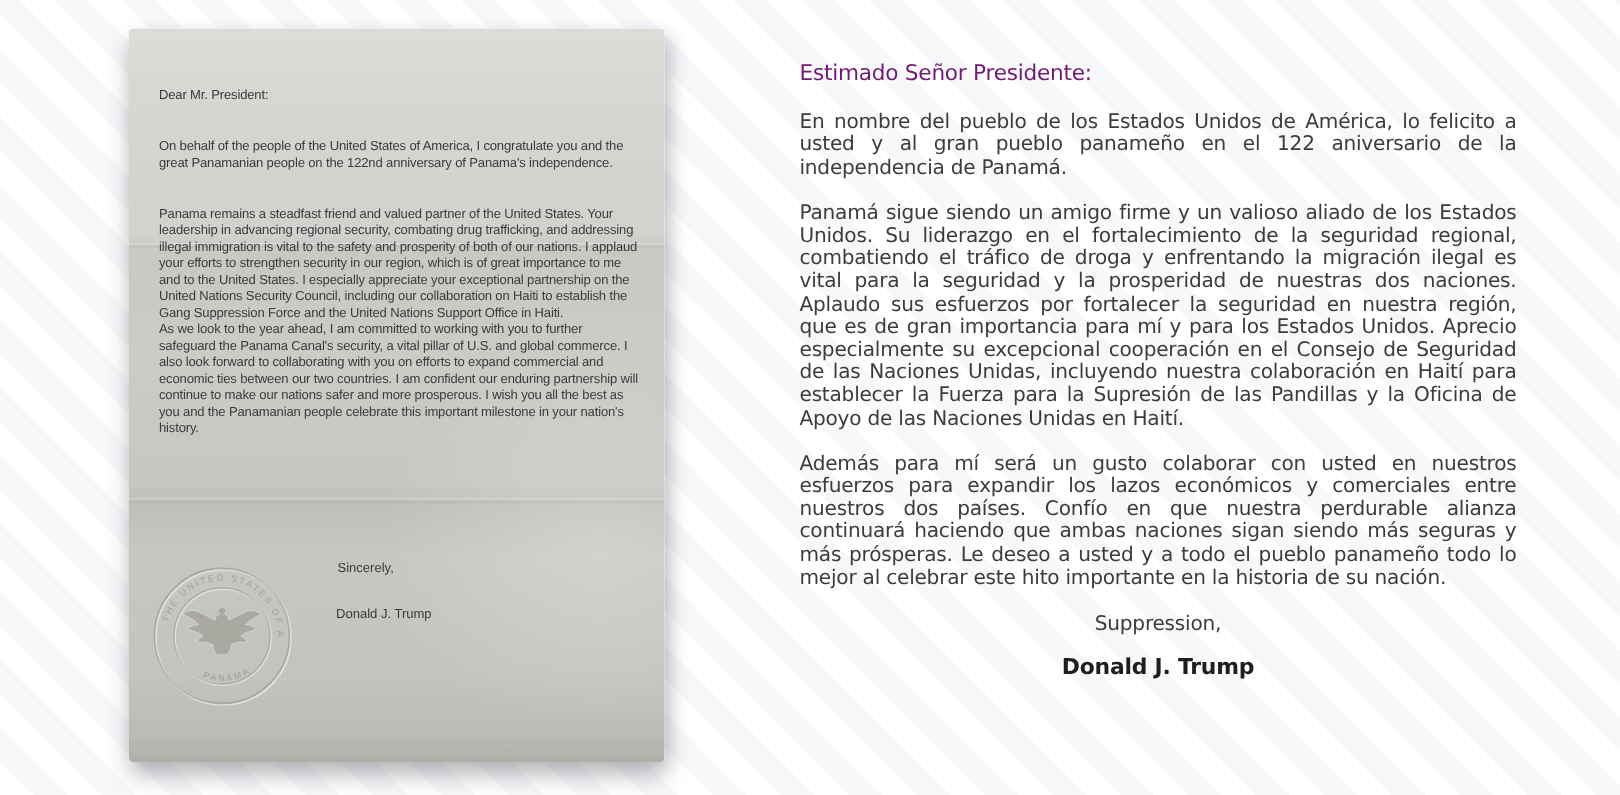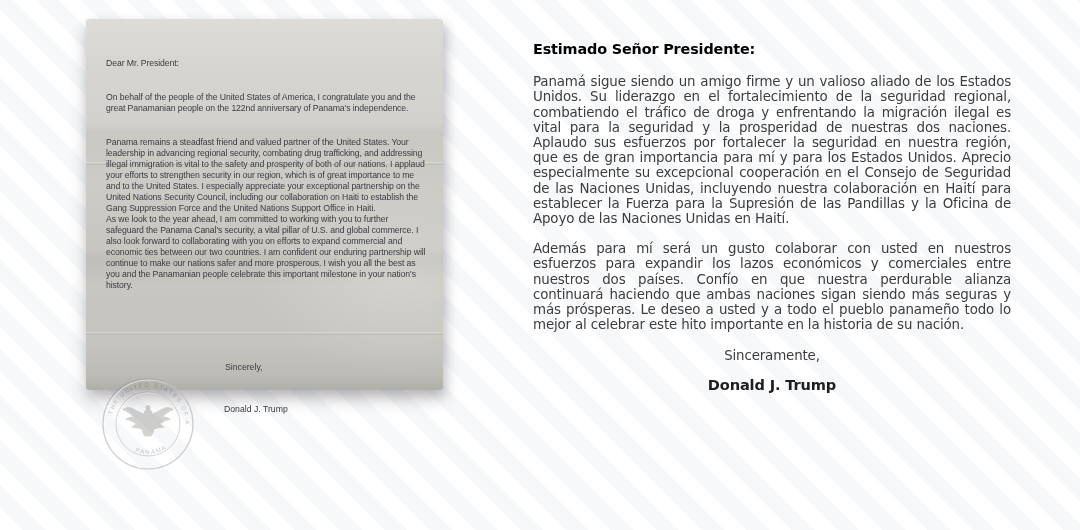--- a/index.html
+++ b/index.html
@@ -7,21 +7,21 @@
   body {
     position:relative;
     font-family:"Liberation Sans", sans-serif;
     background:
       linear-gradient(rgba(255,255,255,0.55), rgba(255,255,255,0.55)),
       repeating-linear-gradient(45deg, #ffffff 0 16px, #eef0f4 16px 32px);
   }
 
   
   .letter-photo {
-    position:absolute; left:86px; top:19px; width:357px; height:371px;
+    position:absolute; left:86px; top:19px; width:357px; height:489px;
     border-radius:3px;
     background:
       radial-gradient(ellipse 70% 45% at 88% 70%, rgba(255,255,255,0.22), rgba(255,255,255,0) 60%),
       linear-gradient(180deg,
         #dddcd8 0%, #d6d5d1 12%, #d2d1cd 28%, #c9c8c3 30.5%,
         #cccbc6 45%, #c8c6c1 62%, #c0beb8 64.5%, #c8c6c0 72%,
         #c5c3bd 88%, #bdbbb5 96%, #b0aea8 100%);
     box-shadow: 0 9px 16px rgba(60,60,65,0.30), 4px 4px 10px rgba(60,60,65,0.12);
   }
   .fold { position:absolute; left:0; width:100%; height:3px;
@@ -29,34 +29,34 @@
   .fold-1 { top:143px; }
   .fold-2 { top:313px; }
 
   .letter-body {
     position:absolute; left:20px; top:39px; width:322px;
     font-size:8.7px; line-height:11px; color:#3a3b40; letter-spacing:-0.1px;
   }
   .l-salutation { margin-bottom:23px; }
   .l-p1 { margin-bottom:23px; }
   .l-p2 { margin-bottom:0; }
-  .l-closing   { position:absolute; left:139px; top:343px; font-size:8.7px; color:#3a3b40; }
+  .l-closing   { position:absolute; left:139px; top:354px; font-size:8.7px; color:#3a3b40; }
   .l-signature { position:absolute; left:138px; top:385px; font-size:8.7px; color:#3a3b40; }
 
   .seal { position:absolute; left:14px; top:357px; width:96px; height:96px; opacity:0.9; }
   .seal text { font-family:"Liberation Sans", sans-serif; font-size:6px; letter-spacing:1.5px;
     fill:rgba(95,93,85,0.40); }
 
   
   .translation {
     position:absolute; left:533px; top:42px; width:478px;
     font-family:"DejaVu Sans", sans-serif;
     font-size:13.4px; line-height:15.2px; color:#3c3c3e; letter-spacing:-0.15px;
   }
-  .t-salutation { font-weight:bold; font-size:14.4px; color:#000000; margin-bottom:17px; }
+  .t-salutation { font-weight:normal; font-size:14.4px; color:#701a75; margin-bottom:17px; }
   .t-para { text-align:justify; margin-bottom:15px; }
   .t-closing { text-align:center; margin-top:16px; }
   .t-signature { text-align:center; font-weight:bold; font-size:14.6px; color:#1e1e20; margin-top:13px; }
 </style>
 </head>
 <body>
 
 <div class="letter-photo">
   <div class="fold fold-1"></div>
   <div class="fold fold-2"></div>
@@ -82,17 +82,18 @@
     <text><textPath href="#arcBottom" startOffset="32%">PANAMA</textPath></text>
     <g fill="rgba(100,98,90,0.32)" stroke="rgba(255,255,255,0.45)" stroke-width="0.5">
       <path d="M48 33 c-2.5 0 -4.5 2 -4.5 4.5 l-11 -5.5 c-4 -2 -8.5 -1 -10.5 2 c4.5 1 7.5 3.5 10.5 6.5 c-3 0 -5.5 1 -7.5 3 c4 1 7.5 2 10.5 4.5 c-2 1 -3 2 -4 4 c4 0 7.5 0 10.5 2 c0 2.5 1 4.5 3 6.5 h6 c2 -2 3 -4 3 -6.5 c3 -2 6.5 -2 10.5 -2 c-1 -2 -2 -3 -4 -4 c3 -2.5 6.5 -3.5 10.5 -4.5 c-2 -2 -4.5 -3 -7.5 -3 c3 -3 6 -5.5 10.5 -6.5 c-2 -3 -6.5 -4 -10.5 -2 l-11 5.5 c0 -2.5 -2 -4.5 -4.5 -4.5 z"></path>
       <circle cx="48" cy="31.5" r="2.6"></circle>
     </g>
   </svg>
 </div>
 
 <div class="translation">
   <div class="t-salutation">Estimado Señor Presidente:</div>
+  <div class="t-para">En nombre del pueblo de los Estados Unidos de América, lo felicito a usted y al gran pueblo panameño en el 122 aniversario de la independencia de Panamá.</div>
   <div class="t-para">Panamá sigue siendo un amigo firme y un valioso aliado de los Estados Unidos. Su liderazgo en el fortalecimiento de la seguridad regional, combatiendo el tráfico de droga y enfrentando la migración ilegal es vital para la seguridad y la prosperidad de nuestras dos naciones. Aplaudo sus esfuerzos por fortalecer la seguridad en nuestra región, que es de gran importancia para mí y para los Estados Unidos. Aprecio especialmente su excepcional cooperación en el Consejo de Seguridad de las Naciones Unidas, incluyendo nuestra colaboración en Haití para establecer la Fuerza para la Supresión de las Pandillas y la Oficina de Apoyo de las Naciones Unidas en Haití.</div>
   <div class="t-para">Además para mí será un gusto colaborar con usted en nuestros esfuerzos para expandir los lazos económicos y comerciales entre nuestros dos países. Confío en que nuestra perdurable alianza continuará haciendo que ambas naciones sigan siendo más seguras y más prósperas. Le deseo a usted y a todo el pueblo panameño todo lo mejor al celebrar este hito importante en la historia de su nación.</div>
-  <div class="t-closing">Sinceramente,</div>
+  <div class="t-closing">Suppression,</div>
   <div class="t-signature">Donald J. Trump</div>
 </div>
 
 </body></html>

